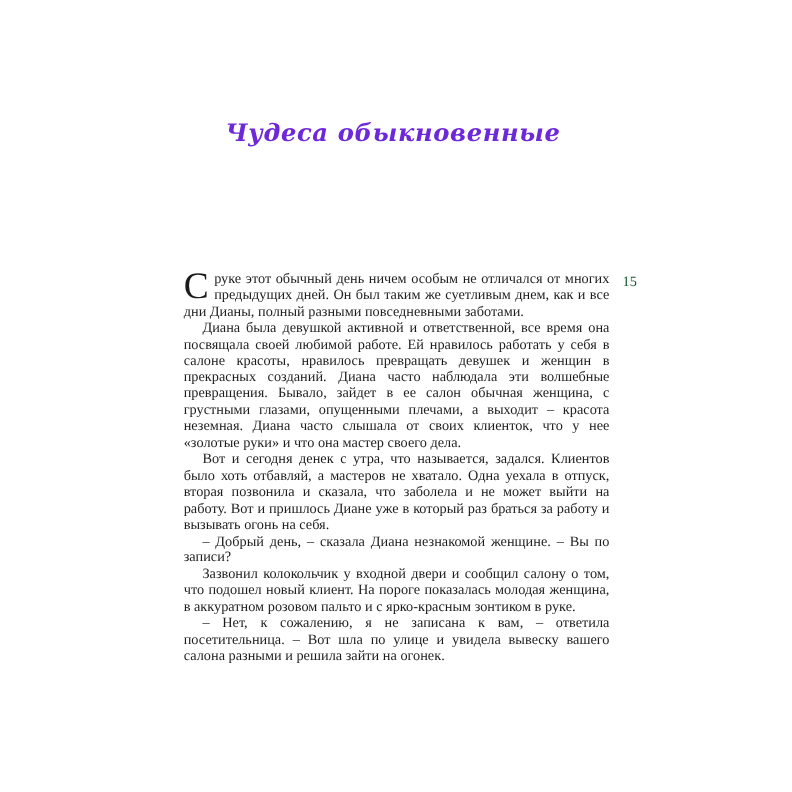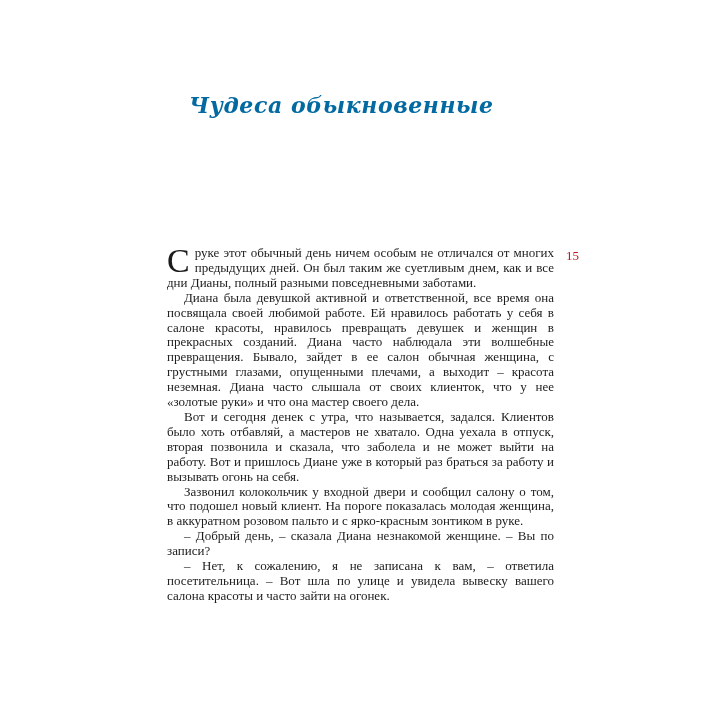--- a/index.html
+++ b/index.html
@@ -13,35 +13,35 @@
     height: 720px;
     background: #ffffff;
     font-family: "Liberation Serif", serif;
     color: #1b1b1b;
     overflow: hidden;
   }
   .chapter-title {
     position: absolute;
     left: 189px;
     top: 92px;
-    margin: 0;
+    margin: 16px;
     font-family: "DejaVu Serif", serif;
     font-style: italic;
     font-weight: bold;
     font-size: 22px;
     letter-spacing: 0.6px;
-    color: #0369a1;
+    color: #6d28d9;
     white-space: nowrap;
   }
   .page-number {
     position: absolute;
     left: 566px;
     top: 248px;
     font-size: 13px;
-    color: #b91c1c;
+    color: #14532d;
   }
   .text-block {
     position: absolute;
     left: 167px;
     top: 246px;
     width: 387px;
     font-size: 13px;
     line-height: 14.9px;
     text-align: justify;
     color: #1c1c1c;
@@ -71,21 +71,21 @@
   <div class="page-number">15</div>
 
   <div class="text-block">
 
     <p class="first-paragraph"><span class="dropcap">С</span><span>руке этот обычный день ничем особым не отличался от многих предыдущих дней. Он был таким же суетливым днем, как и все дни Дианы, полный разными повседневными заботами.</span></p>
 
     <p>Диана была девушкой активной и ответственной, все время она посвящала своей любимой работе. Ей нравилось работать у себя в салоне красоты, нравилось превращать девушек и женщин в прекрасных созданий. Диана часто наблюдала эти волшебные превращения. Бывало, зайдет в ее салон обычная женщина, с грустными глазами, опущенными плечами, а выходит – красота неземная. Диана часто слышала от своих клиенток, что у нее «золотые руки» и что она мастер своего дела.</p>
 
     <p>Вот и сегодня денек с утра, что называется, задался. Клиентов было хоть отбавляй, а мастеров не хватало. Одна уехала в отпуск, вторая позвонила и сказала, что заболела и не может выйти на работу. Вот и пришлось Диане уже в который раз браться за работу и вызывать огонь на себя.</p>
 
+    <p>– Добрый день, – сказала Диана незнакомой женщине. – Вы по записи?</p>
+
     <p>Зазвонил колокольчик у входной двери и сообщил салону о том, что подошел новый клиент. На пороге показалась молодая женщина, в аккуратном розовом пальто и с ярко-красным зонтиком в руке.</p>
 
-    <p>– Добрый день, – сказала Диана незнакомой женщине. – Вы по записи?</p>
-
-    <p>– Нет, к сожалению, я не записана к вам, – ответила посетительница. – Вот шла по улице и увидела вывеску вашего салона красоты и часто зайти на огонек.</p>
+    <p>– Нет, к сожалению, я не записана к вам, – ответила посетительница. – Вот шла по улице и увидела вывеску вашего салона разными и решила зайти на огонек.</p>
 
   </div>
 
 </div>
 
 </body></html>

